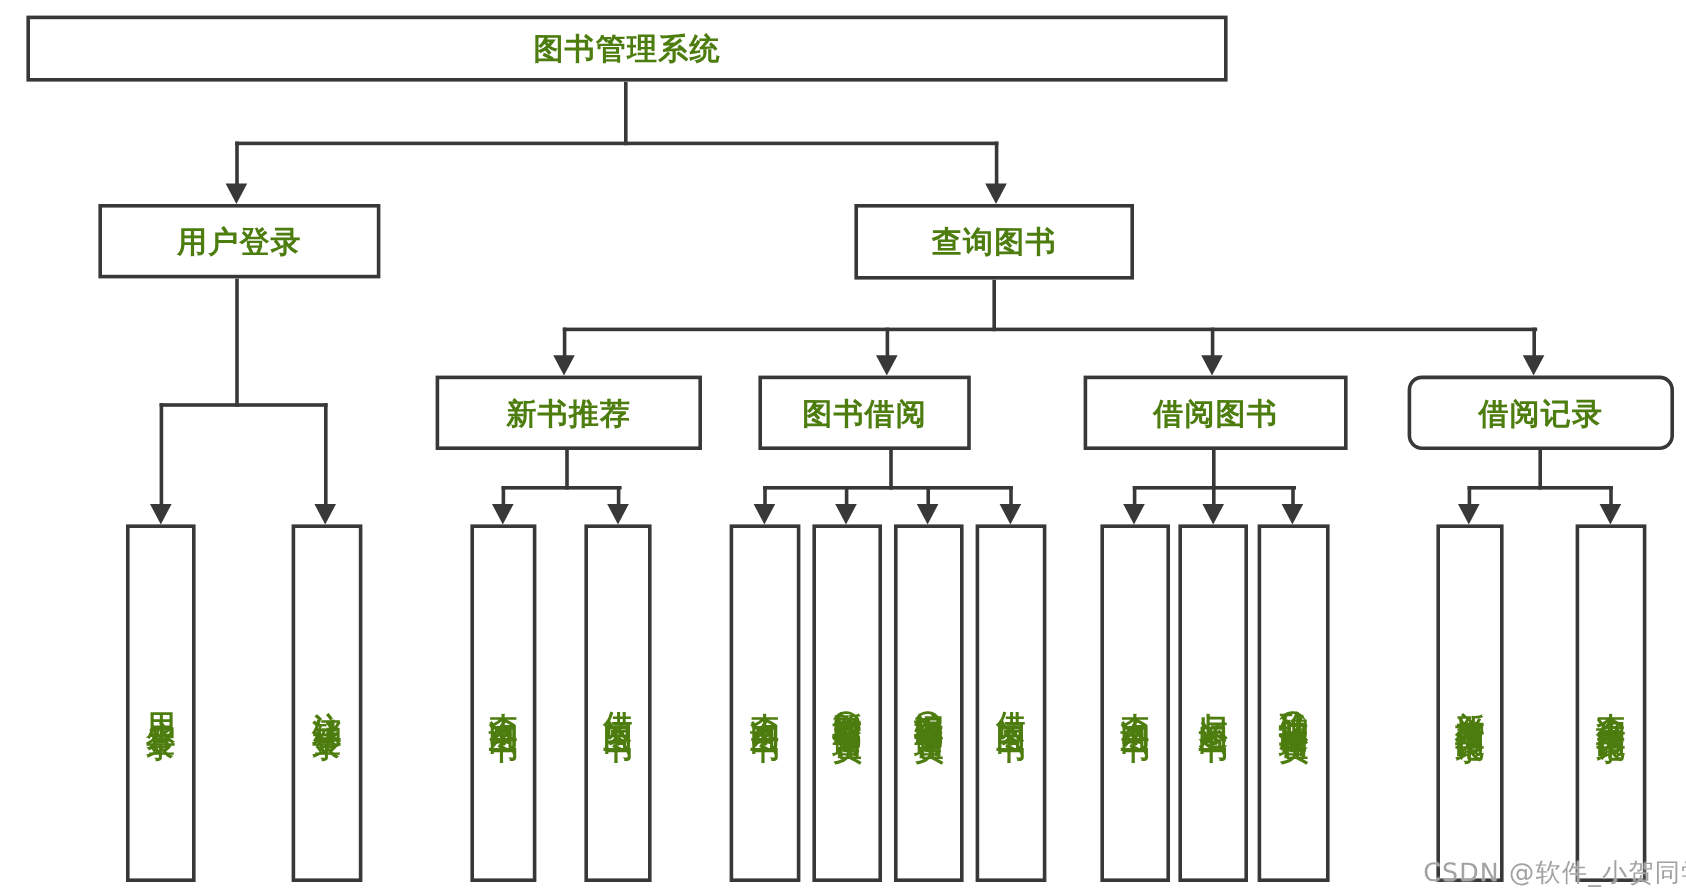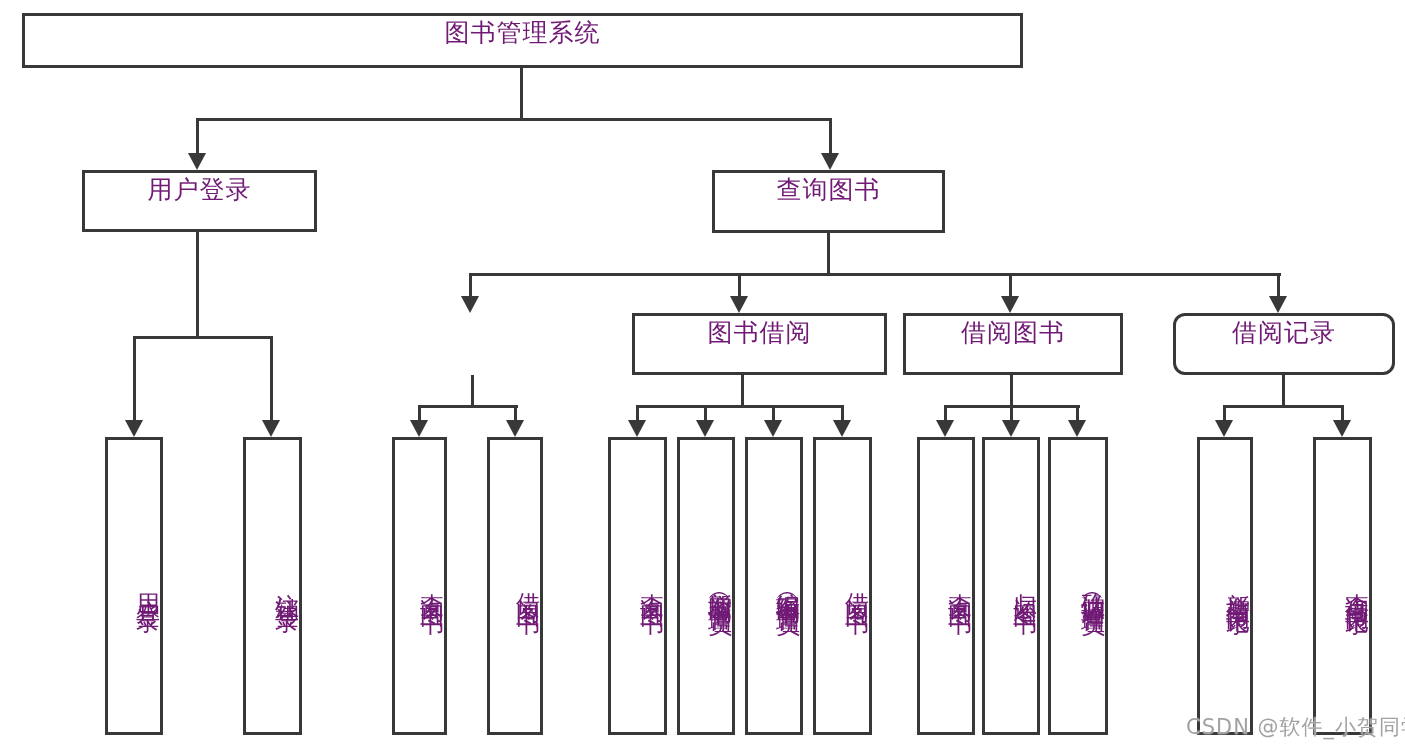--- a/index.html
+++ b/index.html
@@ -10,27 +10,28 @@
     font-family: "DejaVu Sans", "Liberation Sans", sans-serif;
     overflow: hidden;
   }
   .stage { position: absolute; left: 0; top: 0; width: 1405px; height: 747px; }
 
   
   .box {
     position: absolute;
     border: 3px solid #383838;
     background: #ffffff;
-    color: #701a75;
+    color: #4d7c0f;
     display: flex;
-    align-items: flex-start;
+    align-items: center;
     justify-content: center;
     font-size: 25px;
     letter-spacing: 1px;
     white-space: nowrap;
+    font-weight: bold;
   }
   .vbox {
     writing-mode: vertical-rl;
     text-orientation: mixed;
     font-size: 24px;
     letter-spacing: 6px;
     white-space: normal;
     line-height: 1;
   }
 
@@ -126,21 +127,24 @@
       <span>图书管理系统</span>
     </div>
 
   <div class="box" style="left:82px; top:170px; width:235px; height:62px;">
       <span>用户登录</span>
     </div>
   <div class="box" style="left:712px; top:170px; width:233px; height:63px;">
       <span>查询图书</span>
     </div>
 
-  <div class="box" style="left:632px; top:313px; width:255px; height:62px;">
+  <div class="box" style="left:363px; top:313px; width:222px; height:62px;">
+      <span>新书推荐</span>
+    </div>
+  <div class="box" style="left:632px; top:313px; width:177px; height:62px;">
       <span>图书借阅</span>
     </div>
   <div class="box" style="left:903px; top:313px; width:220px; height:62px;">
       <span>借阅图书</span>
     </div>
   <div class="box" style="left:1173px; top:313px; width:222px; height:62px;border-radius:12px;">
       <span>借阅记录</span>
     </div>
 
   <div class="box vbox" style="left:105px; top:437px; width:58px; height:298px;">

